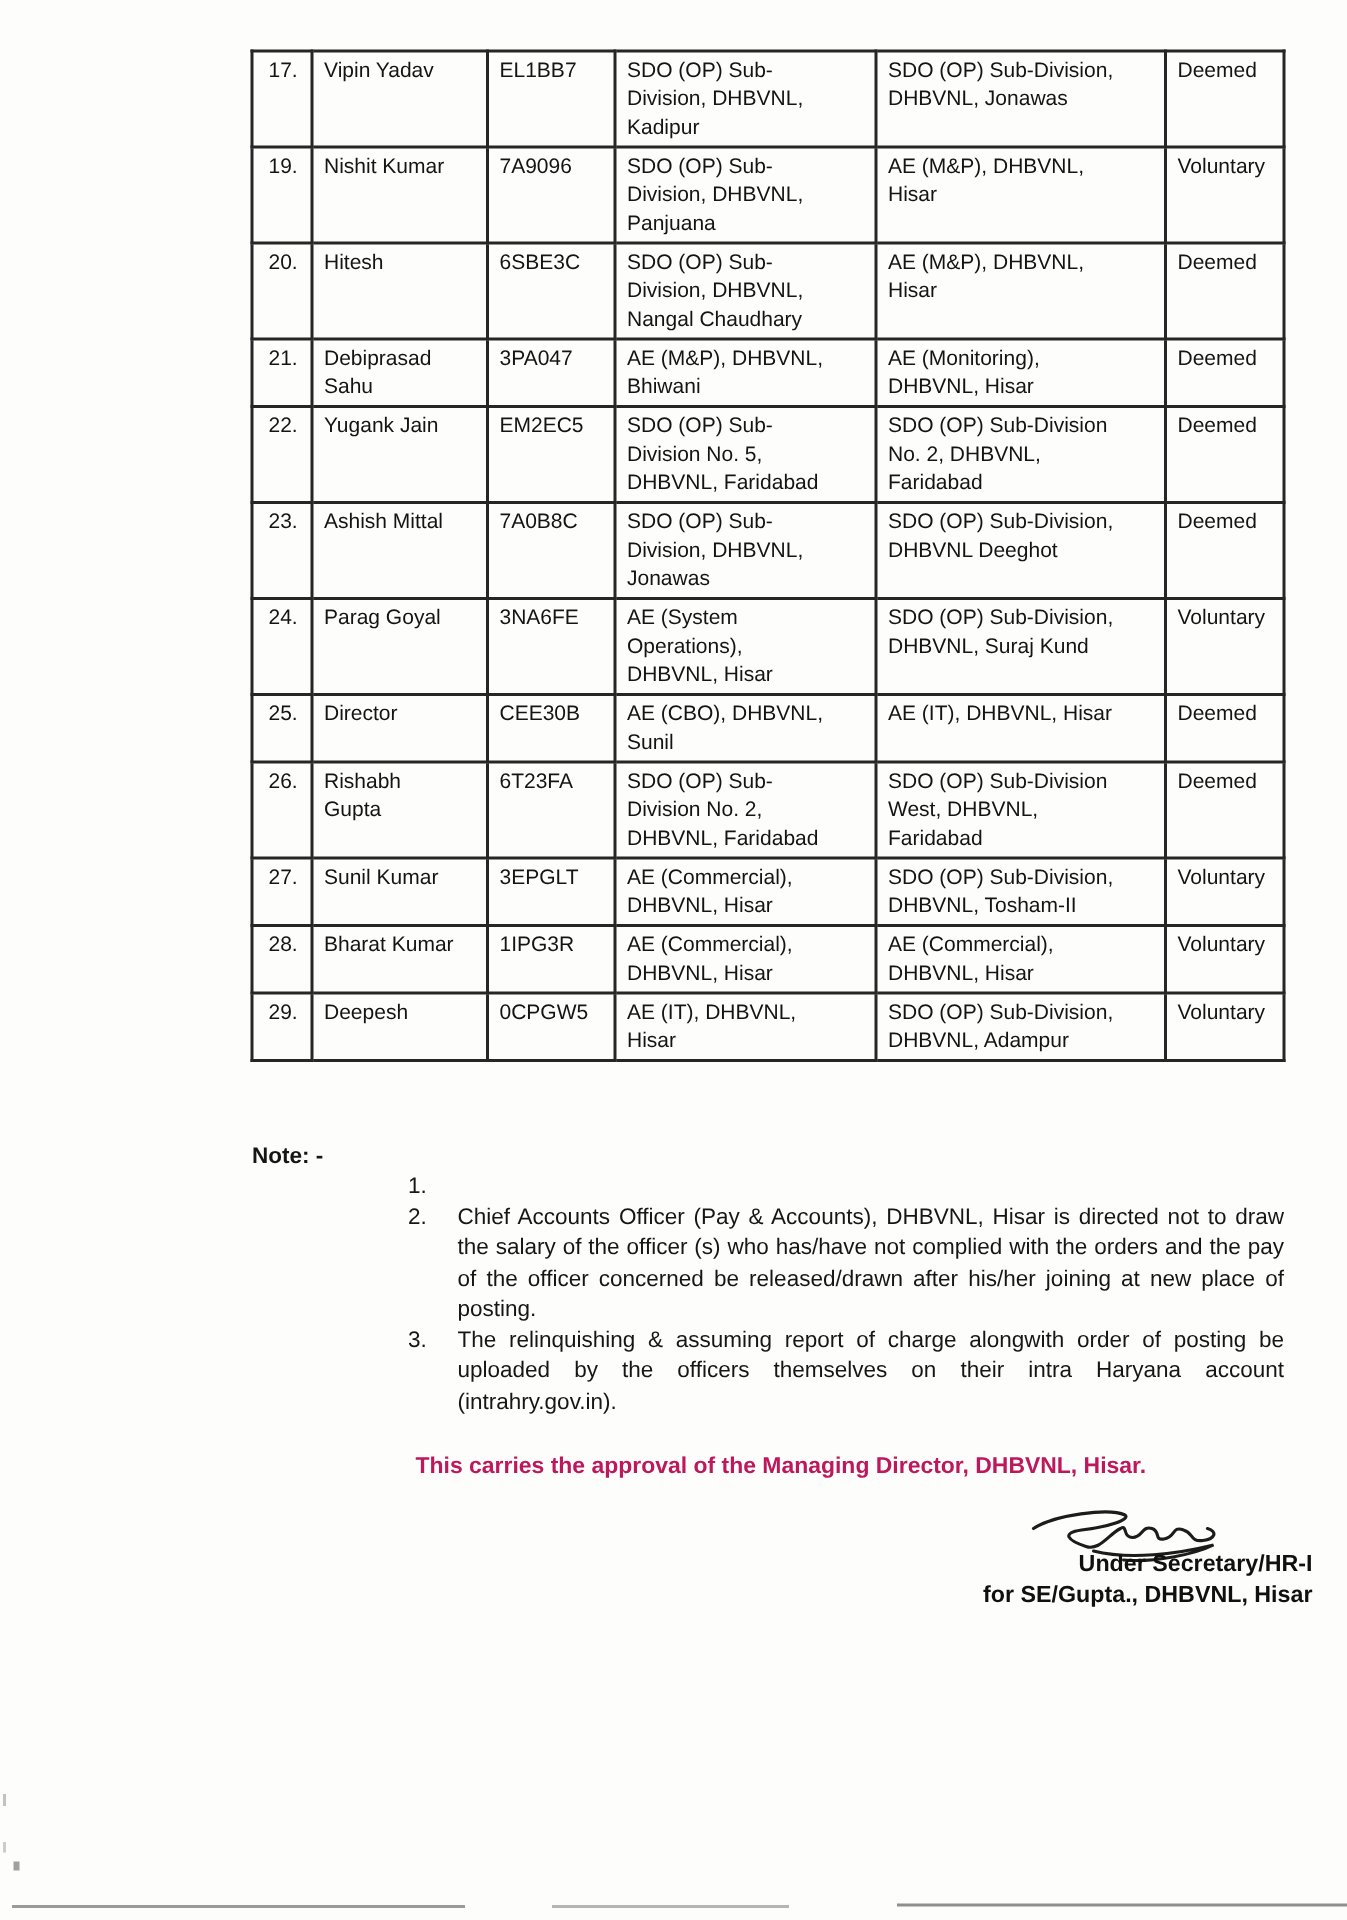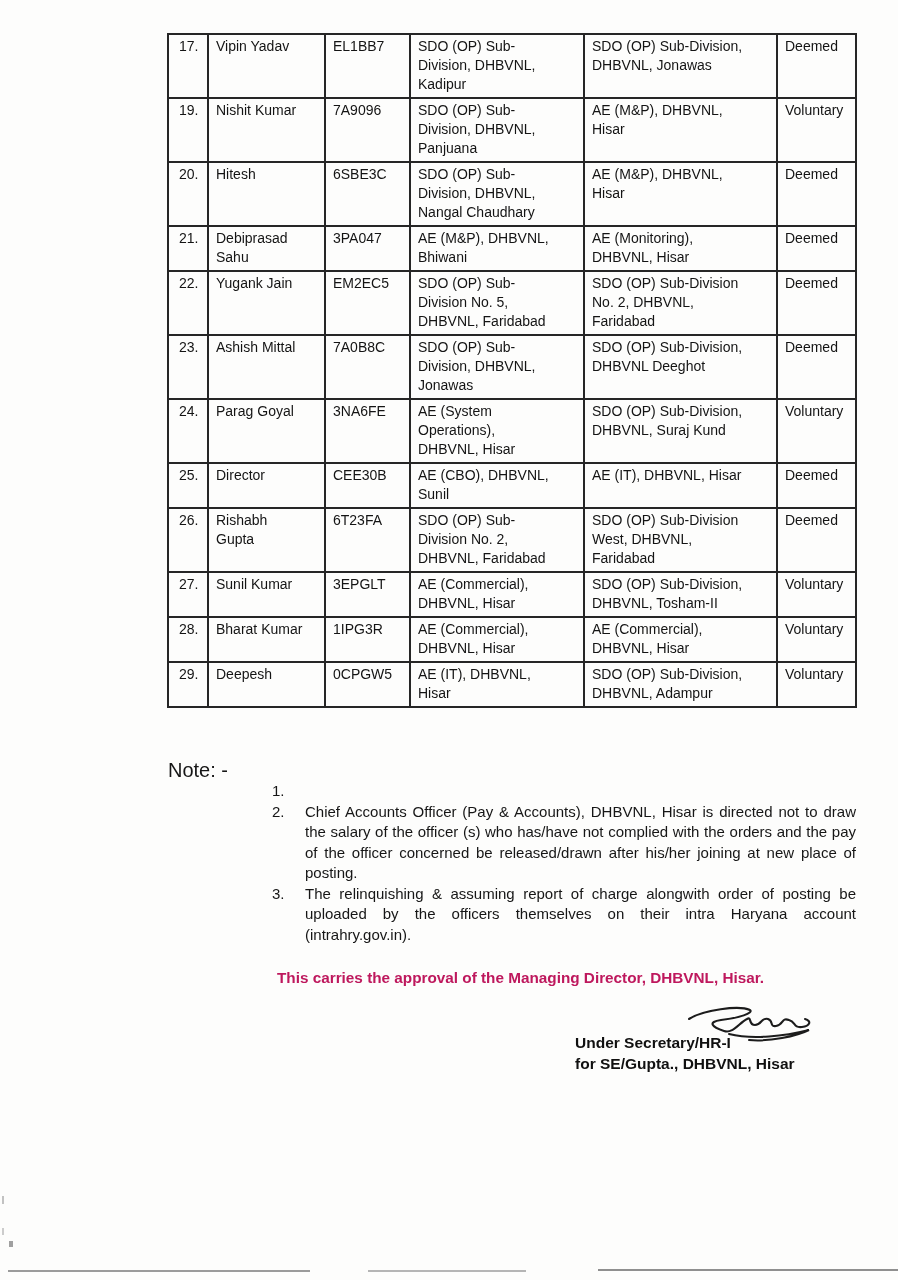--- a/index.html
+++ b/index.html
@@ -31,36 +31,36 @@
   .doc-table td.c-sr{padding-left:10px;}
   col.c-sr{width:40px;}
   col.c-name{width:117px;}
   col.c-code{width:85px;}
   col.c-present{width:174px;}
   col.c-new{width:193px;}
   col.c-type{width:79px;}
 
   
   .note-section{position:absolute;left:168px;top:760px;width:688px;}
-  .note-label{font-weight:normal;font-size:20px;line-height:21px;}
+  .note-label{font-weight:bold;font-size:15px;line-height:21px;}
   .note-list{margin:0;padding:0;list-style:none;}
   .note-item{display:flex;font-size:15px;line-height:20.5px;}
   .note-item .num{flex:0 0 33px;margin-left:104px;}
   .note-item .txt{flex:1;text-align:justify;}
 
   
   .approval{
     position:absolute;left:277px;top:969px;
     font-weight:bold;font-size:15.3px;color:#be185d;
   }
 
   
   .signature-block{
     position:absolute;left:575px;top:1032px;width:300px;
-    text-align:left;font-weight:bold;font-size:15.5px;line-height:21px;
+    text-align:right;font-weight:bold;font-size:15.5px;line-height:21px;
     color:#101010;
   }
   .sig-svg{position:absolute;left:681px;top:1003px;width:135px;height:45px;}
 
   
   .artifact{position:absolute;background:#9a9a9a;}
   .art-line1{left:8px;top:1270px;width:302px;height:2px;background:#9b9b9b;}
   .art-line2{left:368px;top:1270px;width:158px;height:2px;background:#b5b5b5;}
   .art-line3{left:598px;top:1269px;width:300px;height:2px;background:#8f8f8f;}
   .art-speck1{left:9px;top:1241px;width:4px;height:6px;background:#6e6e6e;opacity:.65;}

